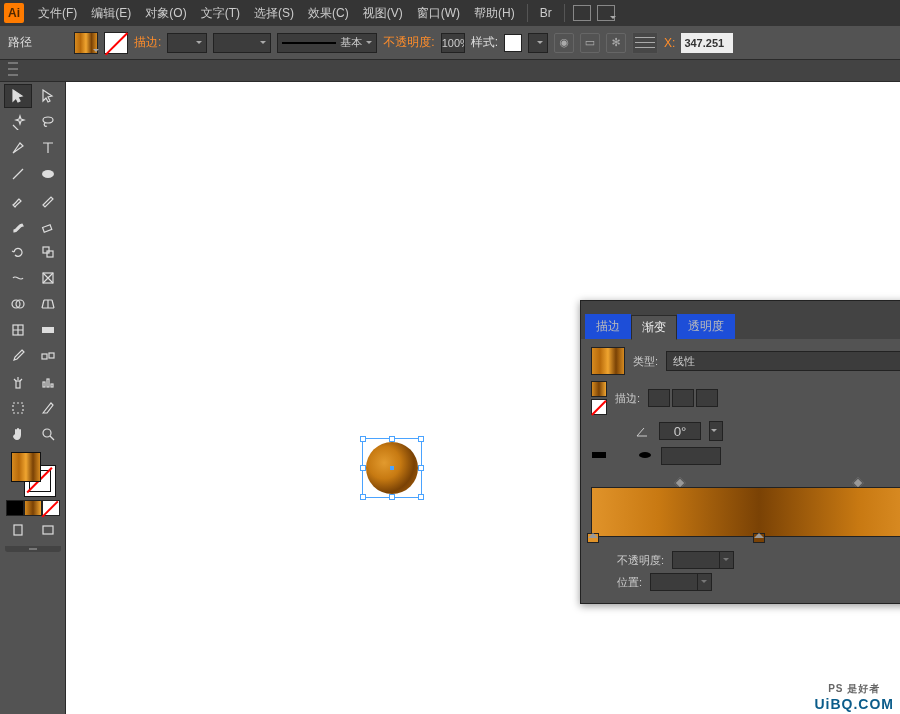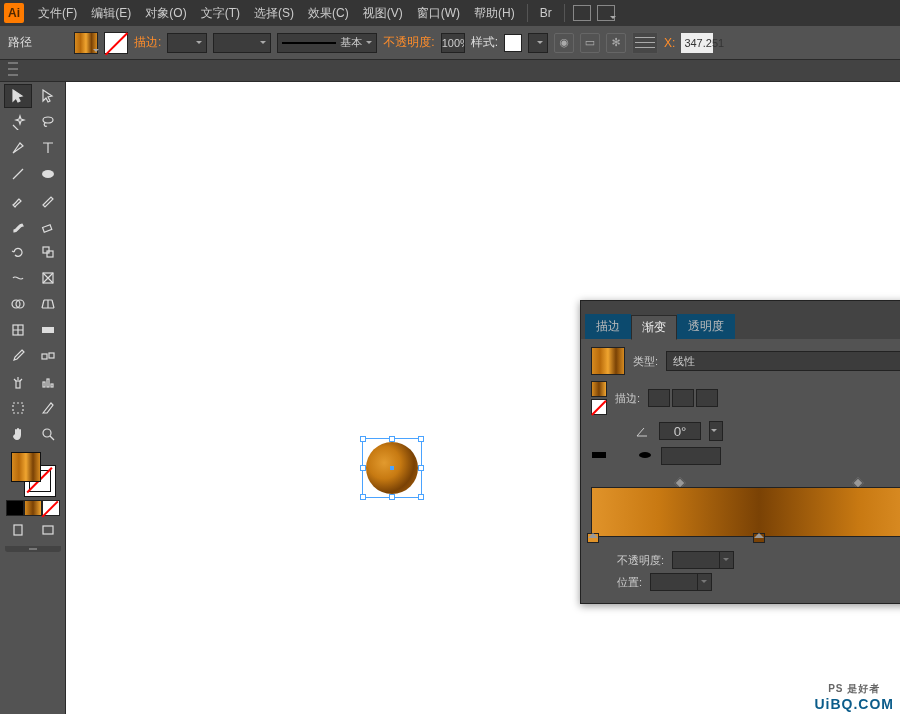--- a/index.html
+++ b/index.html
@@ -27,21 +27,21 @@
 .stroke-w { width:40px; }
 .stroke-s { width:58px; }
 .brush { width:100px; display:flex; align-items:center; gap:4px; }
 .brush .line { flex:1; height:2px; background:#000; }
 .controlbar input.num { width:24px; height:20px; background:#3c3c3c; border:1px solid #222; color:#ccc; font-size:11px; text-align:right; }
 .controlbar .style-sw { width:18px; height:18px; background:#fff; border:1px solid #222; }
 .controlbar .icn { width:20px; height:20px; border:1px solid #666; border-radius:2px; display:flex; align-items:center; justify-content:center; color:#aaa; font-size:11px; }
 .controlbar .align { width:26px; height:22px; border:1px solid #555; background:#474747; display:flex; flex-direction:column; justify-content:space-around; padding:2px; }
 .controlbar .align span { height:1px; background:#aaa; }
 .controlbar .coord-l { color:#ff8d2a; }
-.controlbar .coord-v { background:#eee; color:#333; height:20px; width:32px; font-size:11px; display:flex; align-items:center; padding:0 3px; }
+.controlbar .coord-v { background:#eee; color:#333; height:20px; width:52px; font-size:11px; display:flex; align-items:center; padding:0 3px;font-weight:bold; }
 
 
 .tabstrip { height:22px; background:#434343; display:flex; align-items:flex-end; padding-left:66px; border-bottom:1px solid #2a2a2a; }
 .tabstrip .drag { position:absolute; left:8px; top:62px; width:10px; height:14px; display:flex; flex-direction:column; justify-content:space-between; }
 .tabstrip .drag span { height:2px; background:#777; }
 .tab { height:20px; background:#535353; color:#ddd; font-size:11px; padding:0 8px; display:flex; align-items:center; gap:6px; border:1px solid #2a2a2a; border-bottom:none; }
 .tab .x { color:#aaa; cursor:pointer; font-size:12px; }
 
 
 .workspace { position:absolute; top:82px; left:0; right:0; bottom:0; display:flex; }
@@ -75,21 +75,21 @@
 .bbox { position:absolute; inset:-4px; border:1px solid #4aa3ff; }
 .handle { position:absolute; width:6px; height:6px; background:#fff; border:1px solid #4aa3ff; }
 .h-tl{top:-3px;left:-3px}.h-tr{top:-3px;right:-3px}.h-bl{bottom:-3px;left:-3px}.h-br{bottom:-3px;right:-3px}
 .h-t{top:-3px;left:calc(50% - 3px)}.h-b{bottom:-3px;left:calc(50% - 3px)}.h-l{left:-3px;top:calc(50% - 3px)}.h-r{right:-3px;top:calc(50% - 3px)}
 .center{position:absolute;top:calc(50% - 2px);left:calc(50% - 2px);width:4px;height:4px;background:#4aa3ff;}
 
 
 .panel { position:absolute; left:514px; top:218px; width:378px; background:#535353; border:1px solid #222; box-shadow:0 2px 8px rgba(0,0,0,.4); font-size:11px; color:#ccc; }
 .panel-top { height:14px; background:#434343; display:flex; justify-content:flex-end; align-items:center; padding:0 4px; gap:6px; }
 .panel-tabs { height:24px; display:flex; align-items:flex-end; background:#434343; padding-left:4px; gap:0; }
-.ptab { padding:3px 10px; background:#0c4a6e; color:#bbb; cursor:pointer; border:1px solid transparent; font-size:12px; }
+.ptab { padding:3px 10px; background:#1d4ed8; color:#bbb; cursor:pointer; border:1px solid transparent; font-size:12px; }
 .ptab.active { background:#535353; border:1px solid #2a2a2a; border-bottom:1px solid #535353; color:#eee; position:relative; top:1px;margin-top:36px; }
 .panel-body { padding:8px 10px 12px; }
 .prow { display:flex; align-items:center; gap:8px; margin-bottom:6px; }
 .pswatch { width:34px; height:28px; background:linear-gradient(90deg,#d68a1f,#b86a0a,#f0a530,#7a4205,#d68a1f); border:1px solid #222; }
 .psmall { width:16px; height:16px; background:linear-gradient(90deg,#d68a1f,#7a4205,#f0a530); border:1px solid #222; }
 .psmall.none { background:#fff; position:relative; }
 .psmall.none::before { content:""; position:absolute; width:140%; height:2px; background:red; top:50%; left:-20%; transform:rotate(-45deg); }
 .panel .dd { flex:1; height:20px; background:#3c3c3c; border:1px solid #222; padding:2px 6px; position:relative; }
 .panel .dd::after { content:""; position:absolute; right:5px; top:7px; border:3px solid transparent; border-top-color:#aaa; }
 .stroke-opts { display:flex; gap:2px; }

